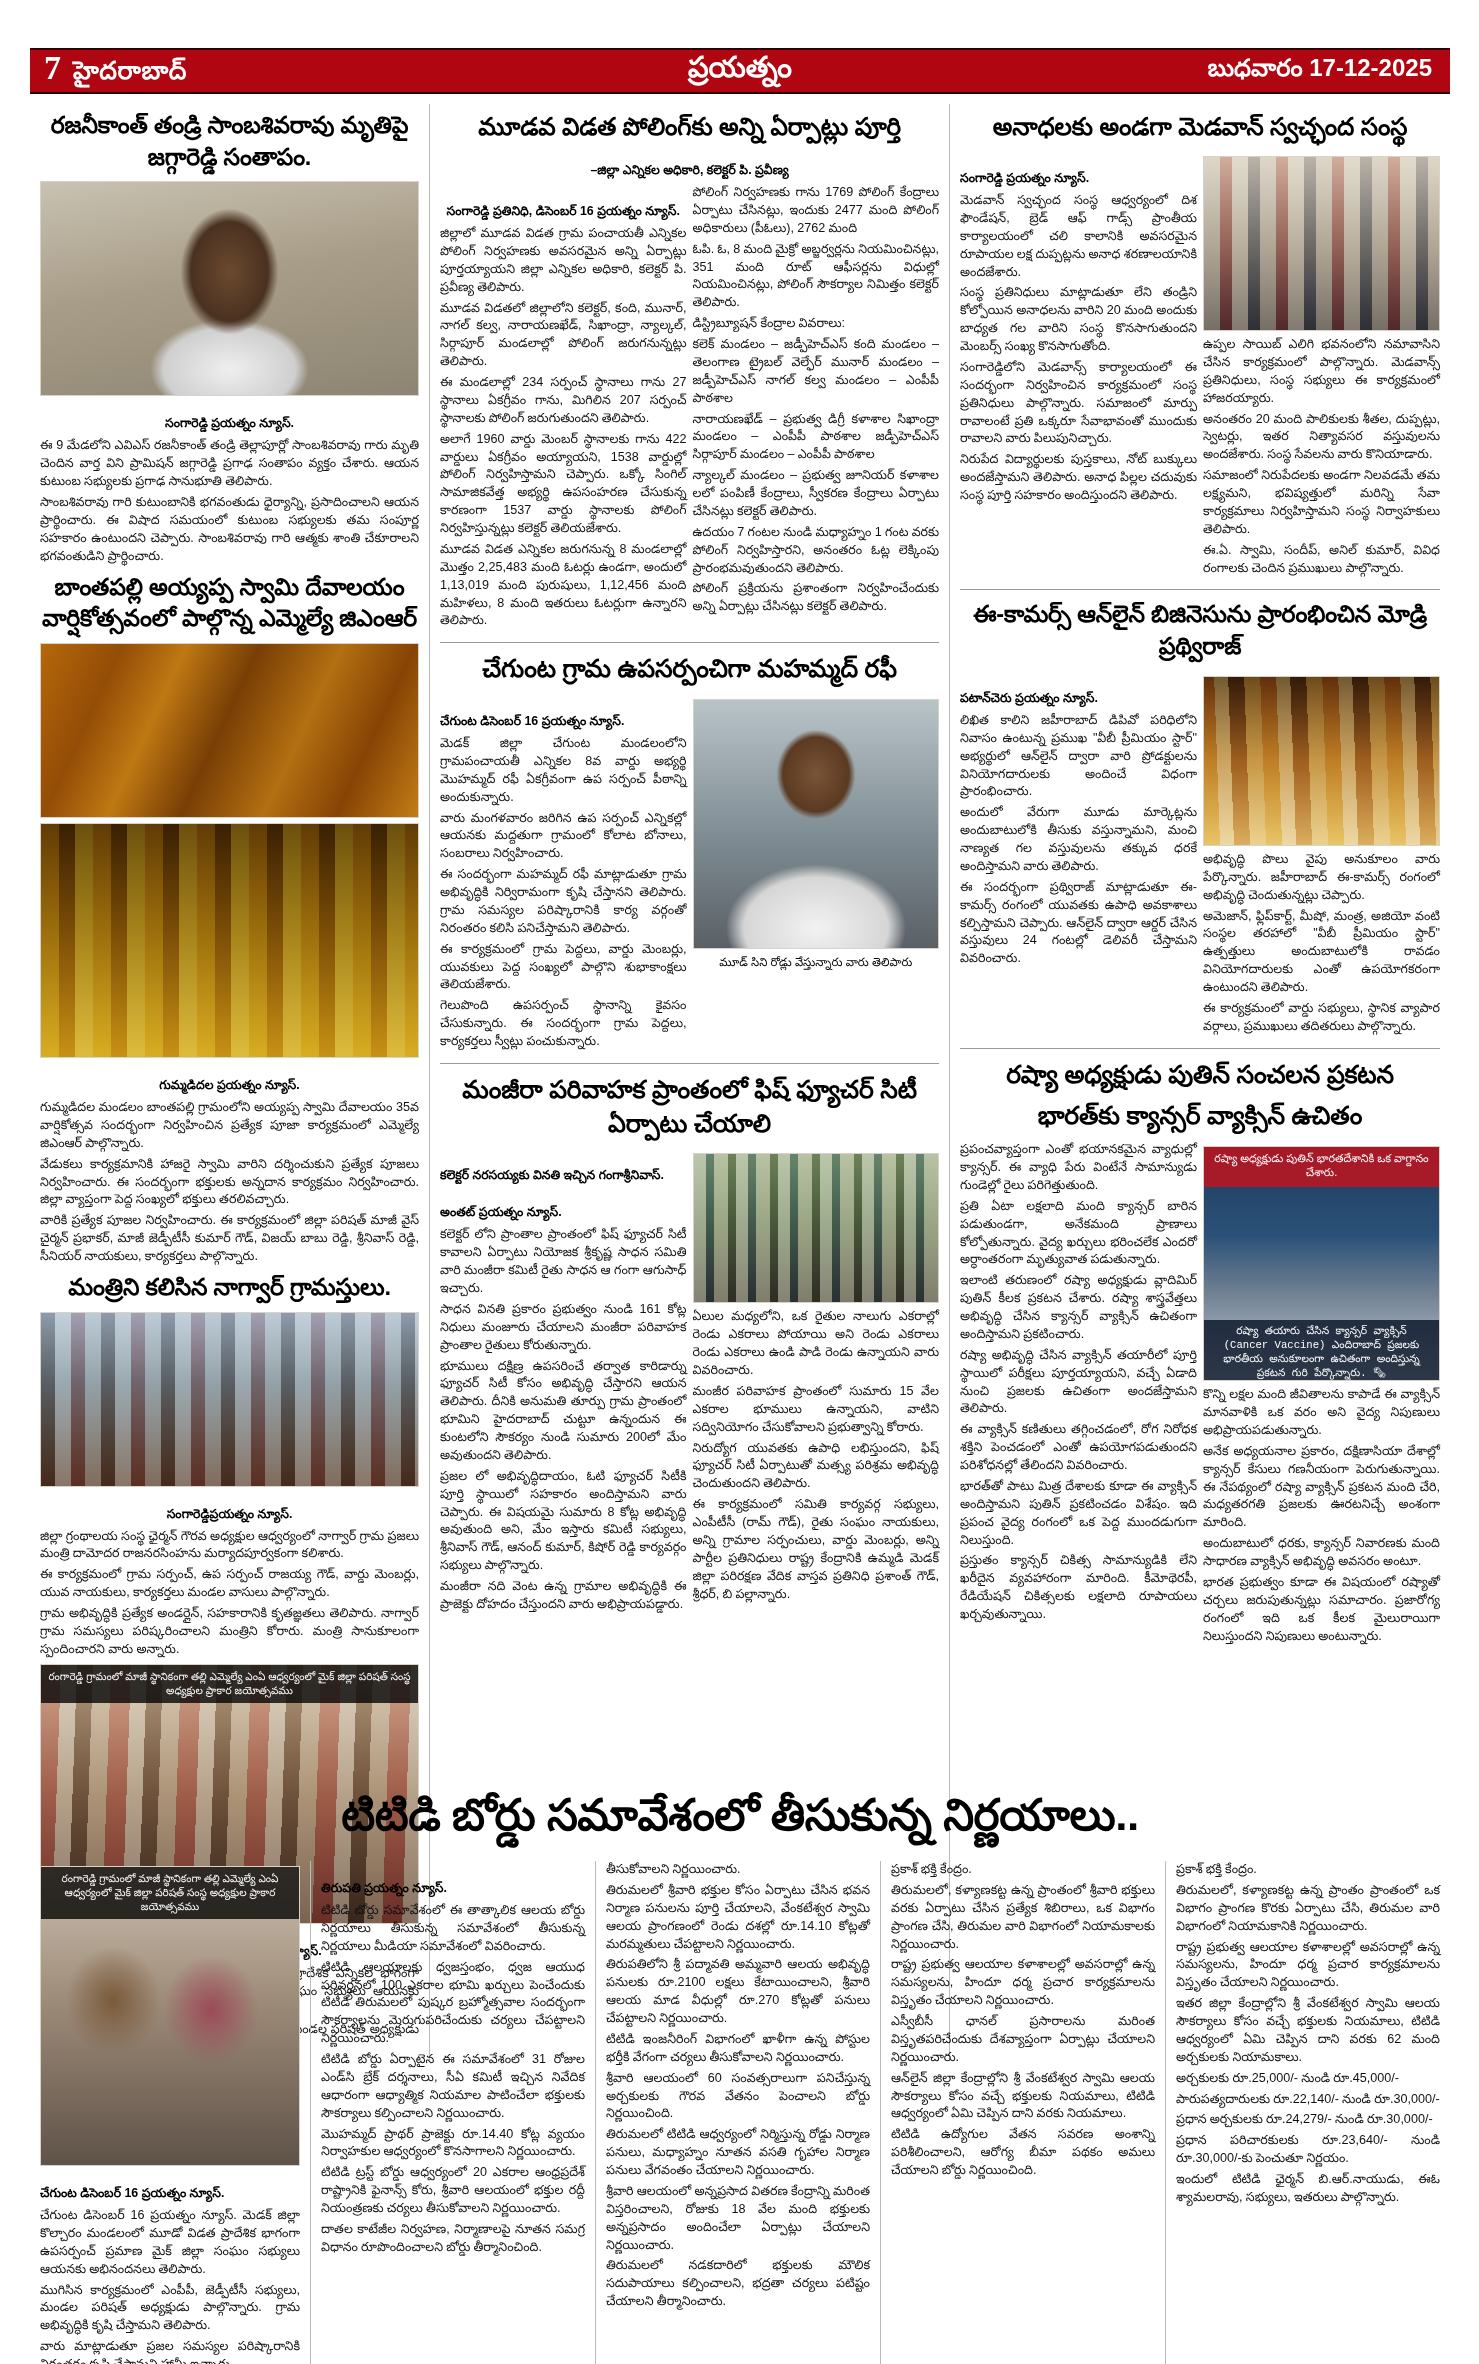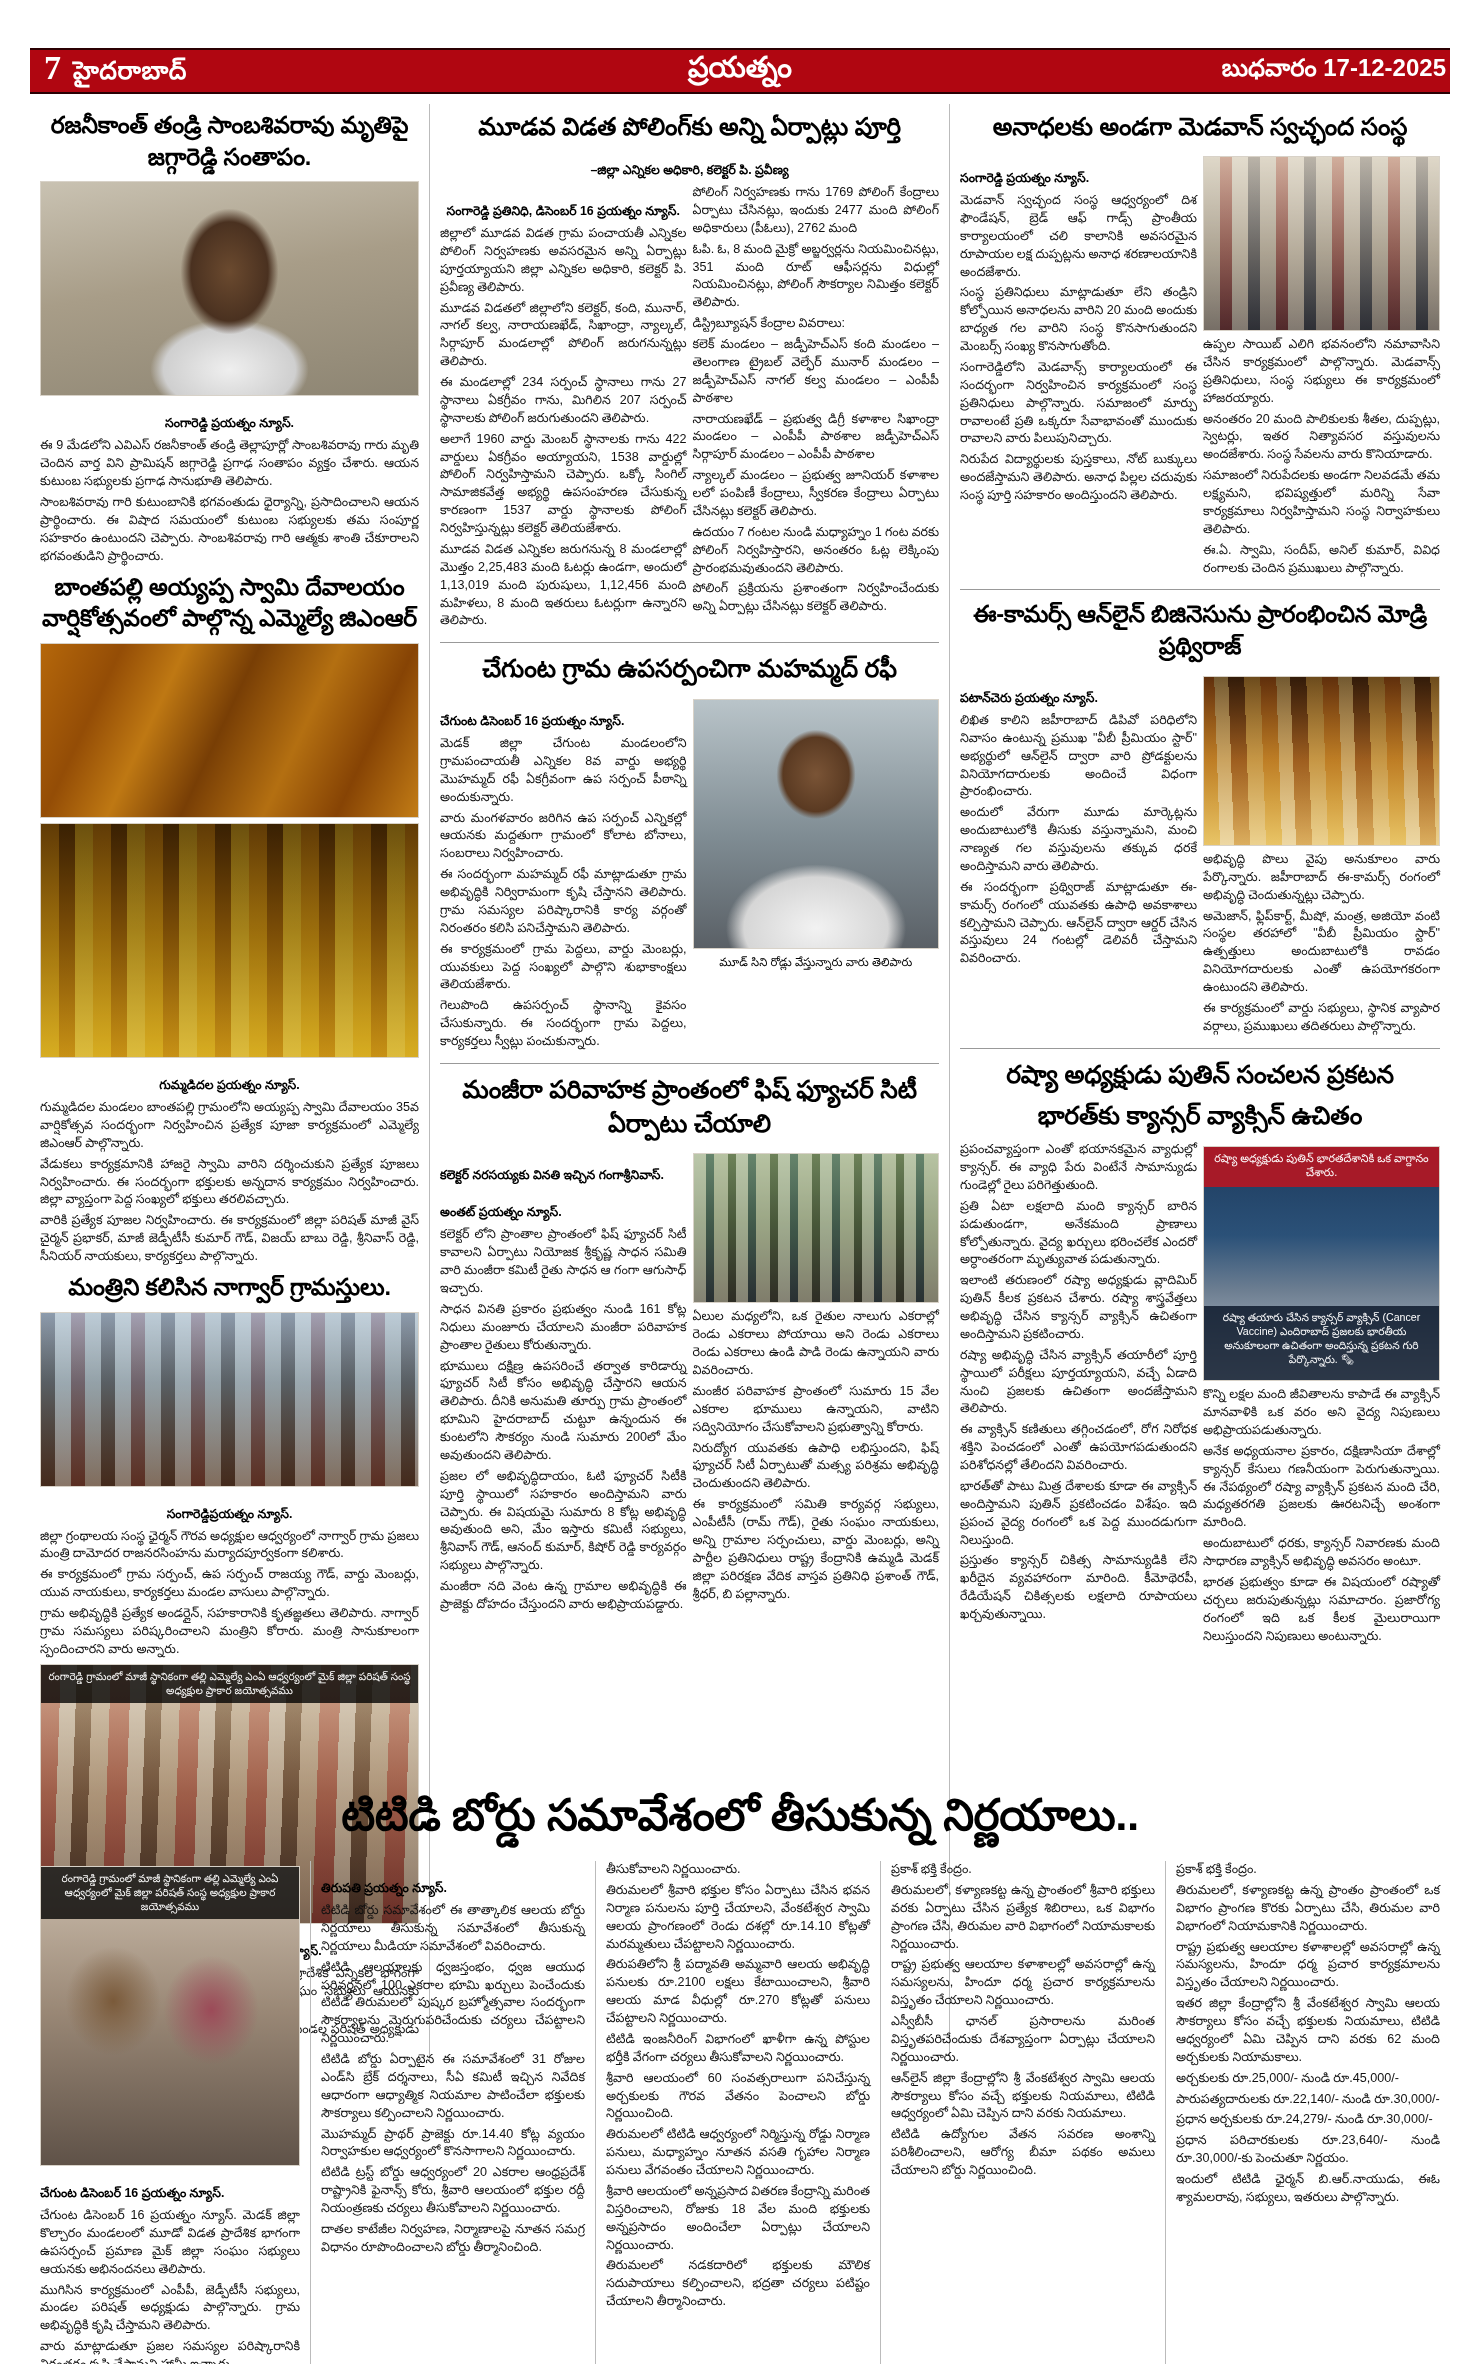--- a/index.html
+++ b/index.html
@@ -33,21 +33,21 @@
     display: flex; align-items: baseline; gap: 12px;
     padding-left: 14px; width: 33%;
   }
   .mh-pageno { font-size: 34px; font-weight: bold; line-height: 1; font-family: "Liberation Serif", serif;}
   .mh-city { font-size: 25px; font-weight: bold; letter-spacing: .5px; }
   .mh-center {
     width: 34%; text-align: center;
     font-size: 29px; font-weight: bold;
   }
   .mh-right {
-    width: 33%; text-align: right; padding-right: 4px;
+    width: 33%; text-align: right; padding-right: 18px;
     font-size: 24px; font-weight: bold;
   }
 
   
   .cols {
     position: absolute;
     left: 30px; top: 104px;
     width: 1420px;
     display: flex;
     gap: 0;
@@ -159,23 +159,23 @@
     background-blend-mode: soft-light, normal;
   }
   .ph-putin {
     height: 235px;
     background:
       linear-gradient(180deg,#1d3a5c 0%, #2b5178 38%, #6e7f92 62%, #c8cfd6 100%),
       repeating-linear-gradient(90deg, rgba(255,255,255,.08) 0 10px, rgba(0,0,0,.08) 10px 20px);
     background-blend-mode: normal, overlay;
   }
   .ph-putin .pbar {
-    position:absolute; left:0; right:0; bottom:0; height:74px;
+    position:absolute; left:0; right:0; bottom:0; height:60px;
     background: rgba(10,22,40,.82); color:#fff;
-    font-size: 10.6px; line-height:1.32; padding:5px 7px; text-align:center;
+    font-size: 10.6px; line-height:1.32; padding:5px 7px; text-align:center;font-family:Liberation Mono, monospace;
   }
   .ph-putin .ptop {
     position:absolute; left:0; right:0; top:0; height:40px;
     background: rgba(190,20,30,.86); color:#fff;
     font-size: 11px; line-height:1.3; padding:4px 7px; text-align:center;
   }
   .ph-bottom {
     height: 300px;
     background:
       radial-gradient(ellipse 70px 80px at 28% 45%, #7a5a3a 0%, rgba(0,0,0,0) 68%),

